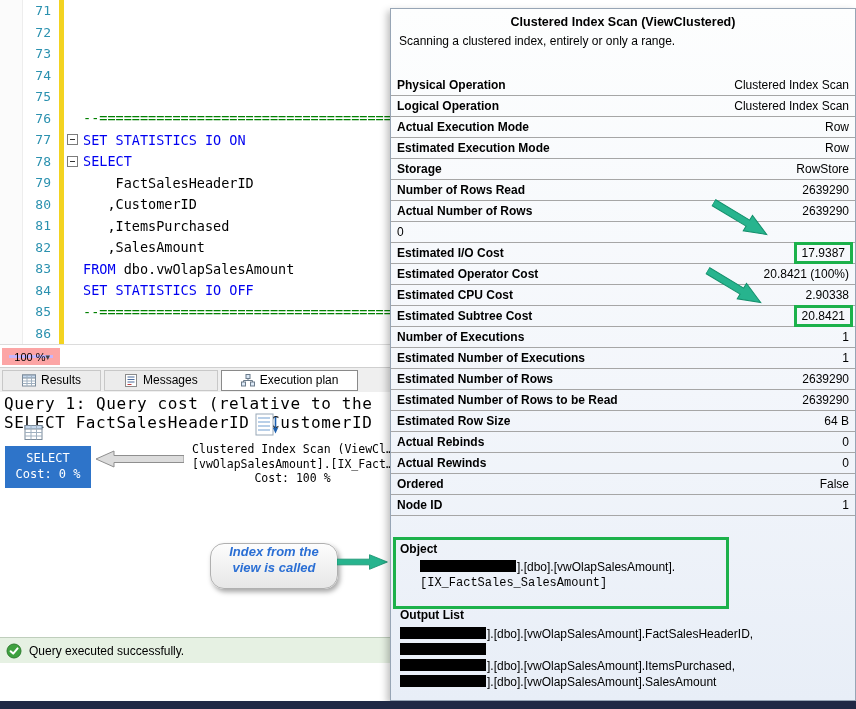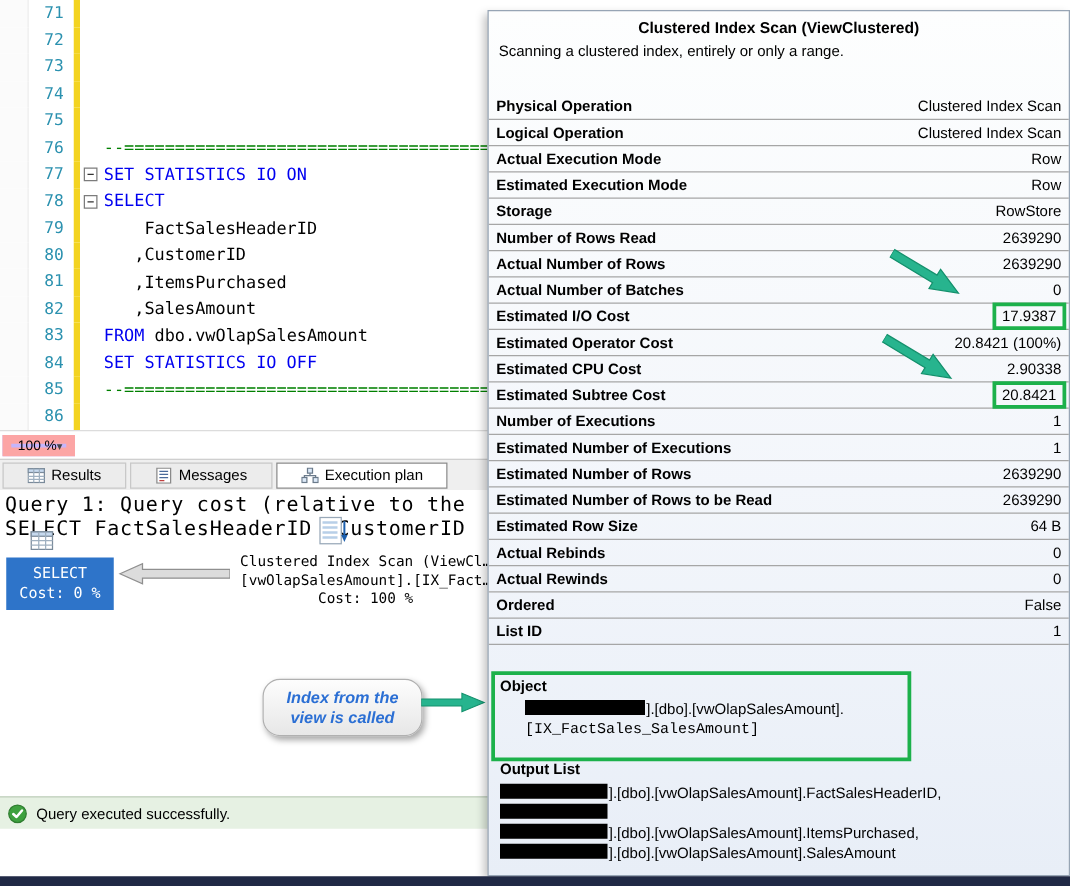--- a/index.html
+++ b/index.html
@@ -41,21 +41,21 @@
   .plan-line2{top:21px;}
   .select-icon{position:absolute;left:24px;top:32px;}
   .select-node{position:absolute;left:5px;top:54px;width:86px;height:42px;background:var(--select-node-blue,#2e74c9);
                color:#fff;font-family:"DejaVu Sans Mono",monospace;font-size:12px;text-align:center;padding-top:4px;box-sizing:border-box;line-height:16px;}
   .plan-arrow{position:absolute;left:94px;top:57px;}
   .scan-icon{position:absolute;left:253px;top:20px;}
   .scan-caption{position:absolute;left:185px;top:50px;width:215px;text-align:center;
                 font-family:"DejaVu Sans Mono",monospace;font-size:11.5px;line-height:14.5px;color:#000;}
   .annotation{position:absolute;left:210px;top:151px;width:126px;height:44px;
               background:linear-gradient(180deg,#fdfdfd,#e7e7e7);border:1px solid #b0b0b0;border-radius:14px;
-              box-shadow:2px 3px 5px rgba(0,0,0,0.35);display:flex;flex-direction:column;align-items:center;justify-content:center;
+              box-shadow:2px 3px 5px rgba(0,0,0,0.35);display:flex;flex-direction:column;align-items:center;
               color:var(--annotation-blue,#2b6fd4);font-size:13px;font-weight:bold;font-style:italic;line-height:16px;}
   .ann-arrow{position:absolute;left:337px;top:160px;}
   .green-arrow-shape{fill:var(--arrow-green,#27b48e);stroke:#14906c;stroke-width:1;}
   
   .status-bar{position:absolute;left:0;top:637px;width:390px;height:26px;background:#e6f1e3;border-top:1px solid #bfcebc;
               display:flex;align-items:center;gap:7px;padding-left:6px;box-sizing:border-box;font-size:12px;text-align:right;}
   
   .tooltip{position:absolute;left:390px;top:8px;width:464px;height:691px;border:1px solid #97a5b5;
            background:linear-gradient(180deg,#fdfefe 0%,#f3f6fb 55%,#e8eef7 100%);
            box-shadow:-3px 3px 7px rgba(0,0,0,0.25);box-sizing:content-box;font-size:12px;}
@@ -353,21 +353,20 @@
         </div>
         <div class="tt-row">
           <div class="tt-label">Number of Rows Read</div>
           <div class="tt-value">2639290</div>
         </div>
         <div class="tt-row">
           <div class="tt-label">Actual Number of Rows</div>
           <div class="tt-value">2639290</div>
         </div>
         <div class="tt-row">
-          <div class="tt-label">Actual Number of Batches</div>
           <div class="tt-value">0</div>
         </div>
         <div class="tt-row">
           <div class="tt-label">Estimated I/O Cost</div>
           <div class="tt-value"><span class="green-box">17.9387</span></div>
         </div>
         <div class="tt-row">
           <div class="tt-label">Estimated Operator Cost</div>
           <div class="tt-value">20.8421 (100%)</div>
         </div>
@@ -405,21 +404,21 @@
         </div>
         <div class="tt-row">
           <div class="tt-label">Actual Rewinds</div>
           <div class="tt-value">0</div>
         </div>
         <div class="tt-row">
           <div class="tt-label">Ordered</div>
           <div class="tt-value">False</div>
         </div>
         <div class="tt-row">
-          <div class="tt-label">List ID</div>
+          <div class="tt-label">Node ID</div>
           <div class="tt-value">1</div>
         </div>
       </div>
 
     <div class="object-box"></div>
     <div class="tt-section tt-object-header">Object</div>
     <div class="tt-objline tt-objline1">
       <span class="redaction obj"></span><span>].[dbo].[vwOlapSalesAmount].</span>
     </div>
     <div class="tt-objline tt-objline2">[IX_FactSales_SalesAmount]</div>

